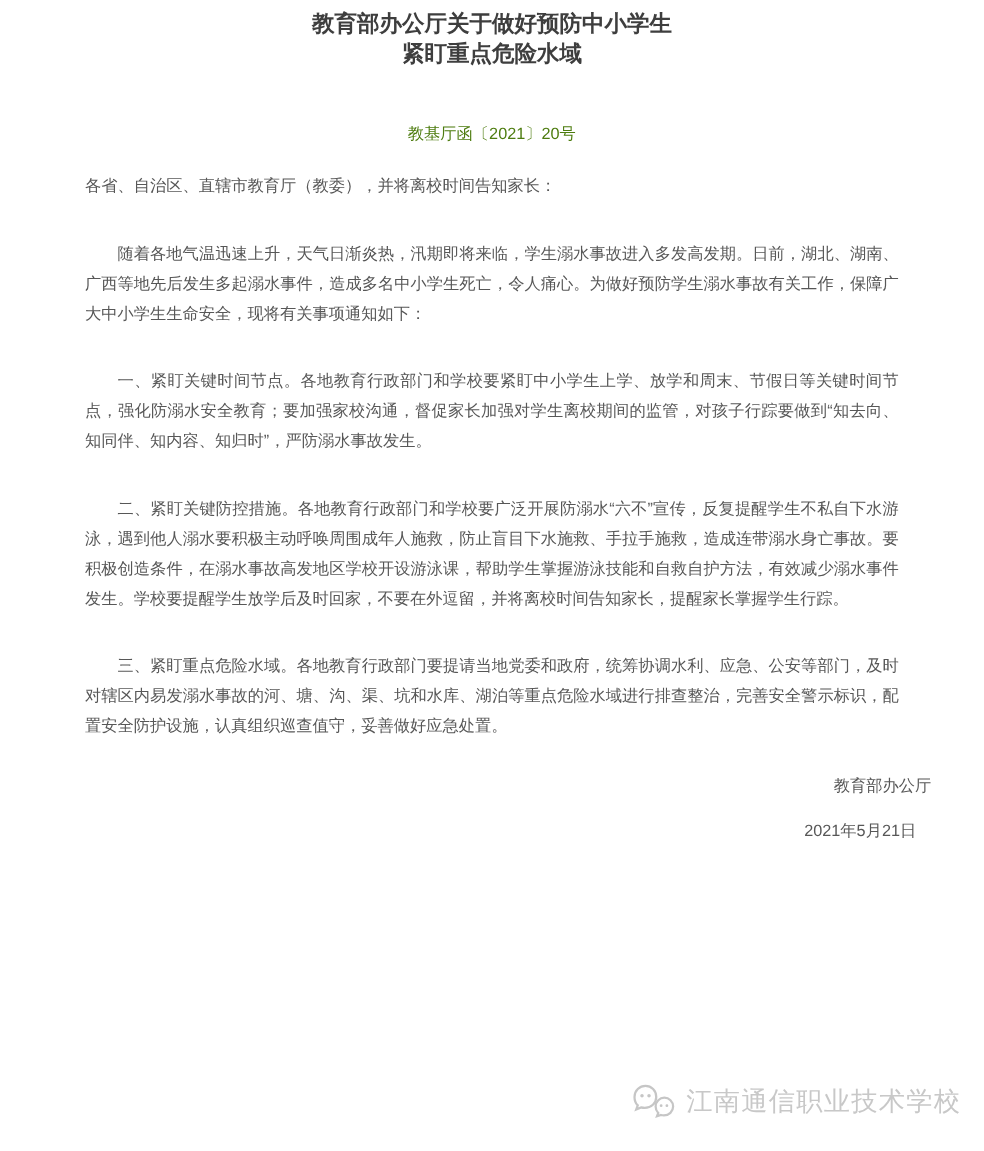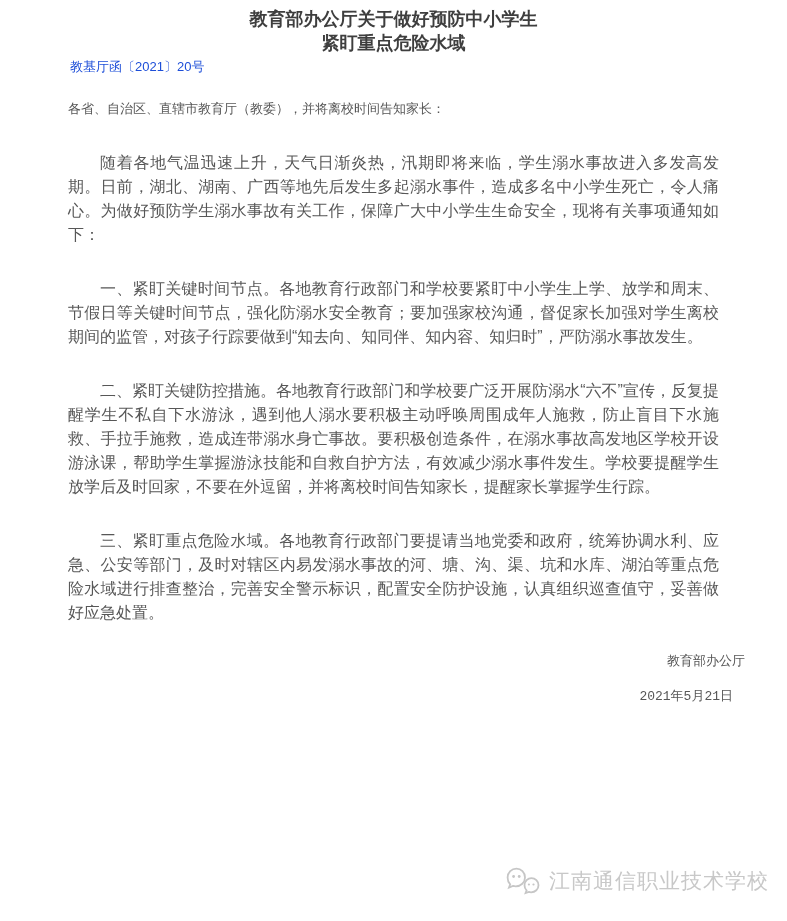--- a/index.html
+++ b/index.html
@@ -15,55 +15,55 @@
   }
   .title {
     padding-top: 7px;
     text-align: center;
     font-size: 18px;
     font-weight: bold;
     line-height: 24px;
     color: #3e3e3e;
   }
   .doc-number {
+    margin-top: 40px;
     padding: 0 70px;
-    text-align: left;
+    text-align: center;
     font-size: 13px;
     line-height: 24px;
-    color: #1d4ed8;
+    color: #4d7c0f;
   }
   .salutation {
     margin: 18px 68px 0 68px;
     font-size: 13px;
     line-height: 24px;
     text-align: justify;
     word-break: break-all;
   }
   p.para {
     margin: 30px 68px 0 68px;
-    font-size: 16px;
+    font-size: 13px;
     line-height: 24px;
     text-indent: 2em;
     text-align: justify;
     word-break: break-all;
   }
   .signature {
     margin-top: 24px;
     padding-right: 42px;
     text-align: right;
     font-size: 13px;
     line-height: 24px;
   }
   .date {
     margin-top: 14px;
     padding-right: 54px;
     text-align: right;
     font-size: 13px;
     line-height: 20px;
-    font-family: Liberation Mono, monospace;
   }
   .watermark {
     position: absolute;
     top: 866px;
     right: 18px;
     display: flex;
     align-items: center;
     gap: 8px;
     color: #c8c8c8;
     font-size: 21px;

